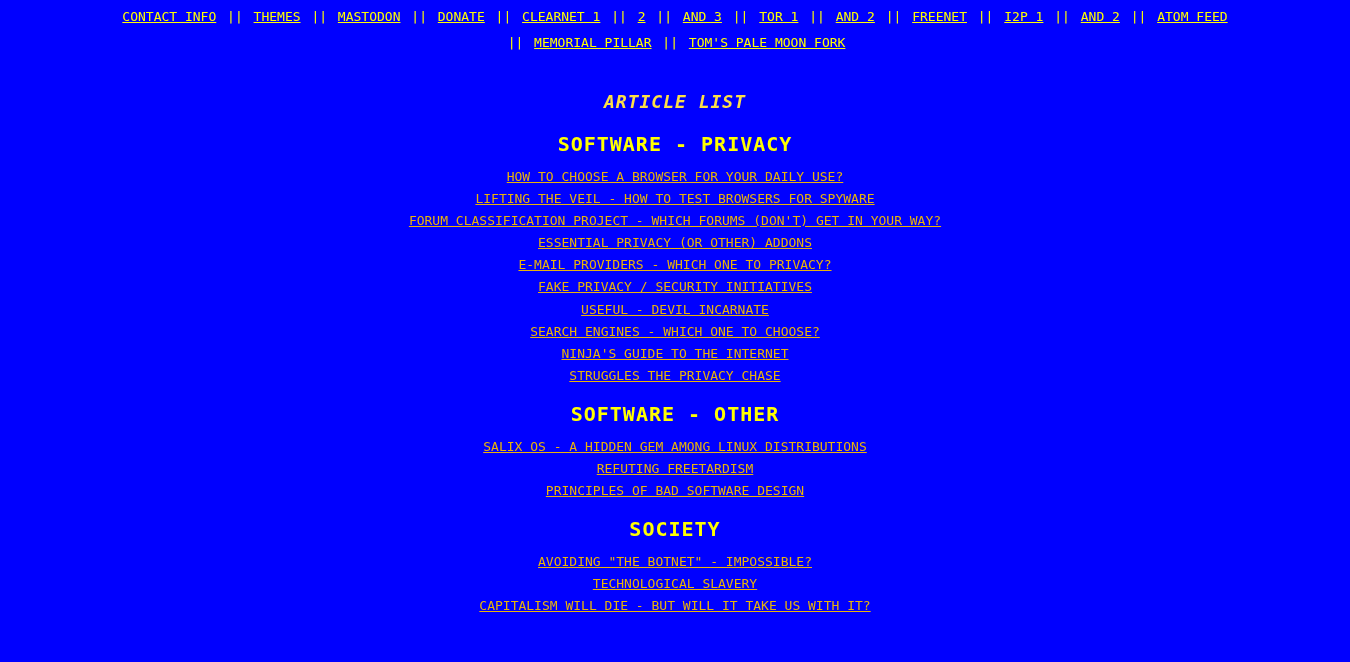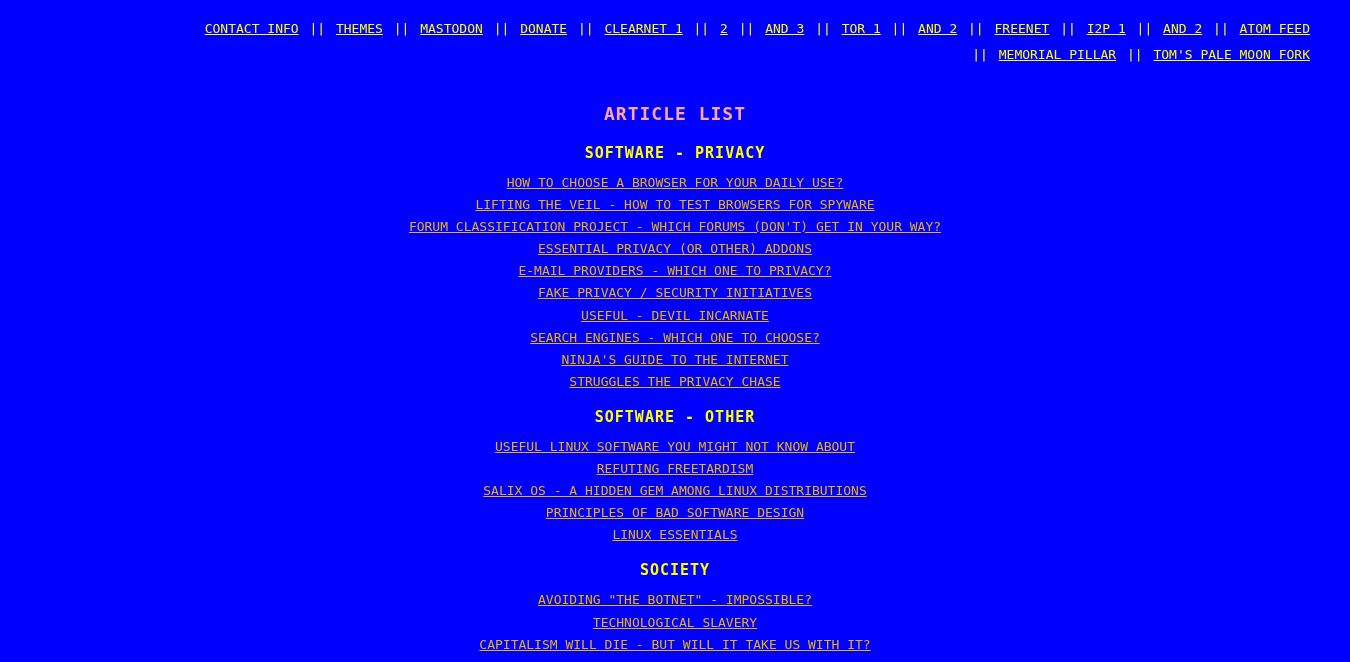--- a/index.html
+++ b/index.html
@@ -11,22 +11,22 @@
     body {
       background-color: #0000ff;
       color: #ffff00;
       font-family: monospace, "Courier New", Courier;
       font-size: 13px;
       min-height: 662px;
       width: 1350px;
     }
 
     #top-nav {
-      text-align: right;
-      padding: 16px 40px 10px;
+      text-align: center;
+      padding: 4px 40px 10px;
       line-height: 2;
     }
 
     #top-nav a {
       color: #ffff00;
       text-decoration: underline;
       font-family: monospace;
       font-size: 13px;
     }
 
@@ -40,27 +40,28 @@
     }
 
     #main-content {
       text-align: center;
       padding: 10px 20px;
     }
 
     .page-title {
       font-size: 18px;
       font-weight: bold;
-      color: #fca5a5;
+      color: #fde047;
       margin: 15px 0 20px;
       letter-spacing: 1px;
+      font-style: italic;
     }
 
     .section-title {
-      font-size: 15px;
+      font-size: 20px;
       font-weight: bold;
       color: #ffff00;
       margin: 15px 0 10px;
       letter-spacing: 1px;
     }
 
     .article-link {
       display: block;
       color: #eab308;
       text-decoration: underline;
@@ -122,25 +123,23 @@
     <a href="#" class="article-link">E-MAIL PROVIDERS - WHICH ONE TO PRIVACY?</a>
     <a href="#" class="article-link">FAKE PRIVACY / SECURITY INITIATIVES</a>
     <a href="#" class="article-link">USEFUL - DEVIL INCARNATE</a>
     <a href="#" class="article-link">SEARCH ENGINES - WHICH ONE TO CHOOSE?</a>
     <a href="#" class="article-link">NINJA'S GUIDE TO THE INTERNET</a>
     <a href="#" class="article-link">STRUGGLES THE PRIVACY CHASE</a>
   </div>
 
   <div class="section-block">
     <div class="section-title">SOFTWARE - OTHER</div>
-    <a href="#" class="article-link">USEFUL LINUX SOFTWARE YOU MIGHT NOT KNOW ABOUT</a>
+    <a href="#" class="article-link">SALIX OS - A HIDDEN GEM AMONG LINUX DISTRIBUTIONS</a>
     <a href="#" class="article-link">REFUTING FREETARDISM</a>
-    <a href="#" class="article-link">SALIX OS - A HIDDEN GEM AMONG LINUX DISTRIBUTIONS</a>
     <a href="#" class="article-link">PRINCIPLES OF BAD SOFTWARE DESIGN</a>
-    <a href="#" class="article-link">LINUX ESSENTIALS</a>
   </div>
 
   <div class="section-block">
     <div class="section-title">SOCIETY</div>
     <a href="#" class="article-link">AVOIDING "THE BOTNET" - IMPOSSIBLE?</a>
     <a href="#" class="article-link">TECHNOLOGICAL SLAVERY</a>
     <a href="#" class="article-link">CAPITALISM WILL DIE - BUT WILL IT TAKE US WITH IT?</a>
 
   </div>
 </div>

